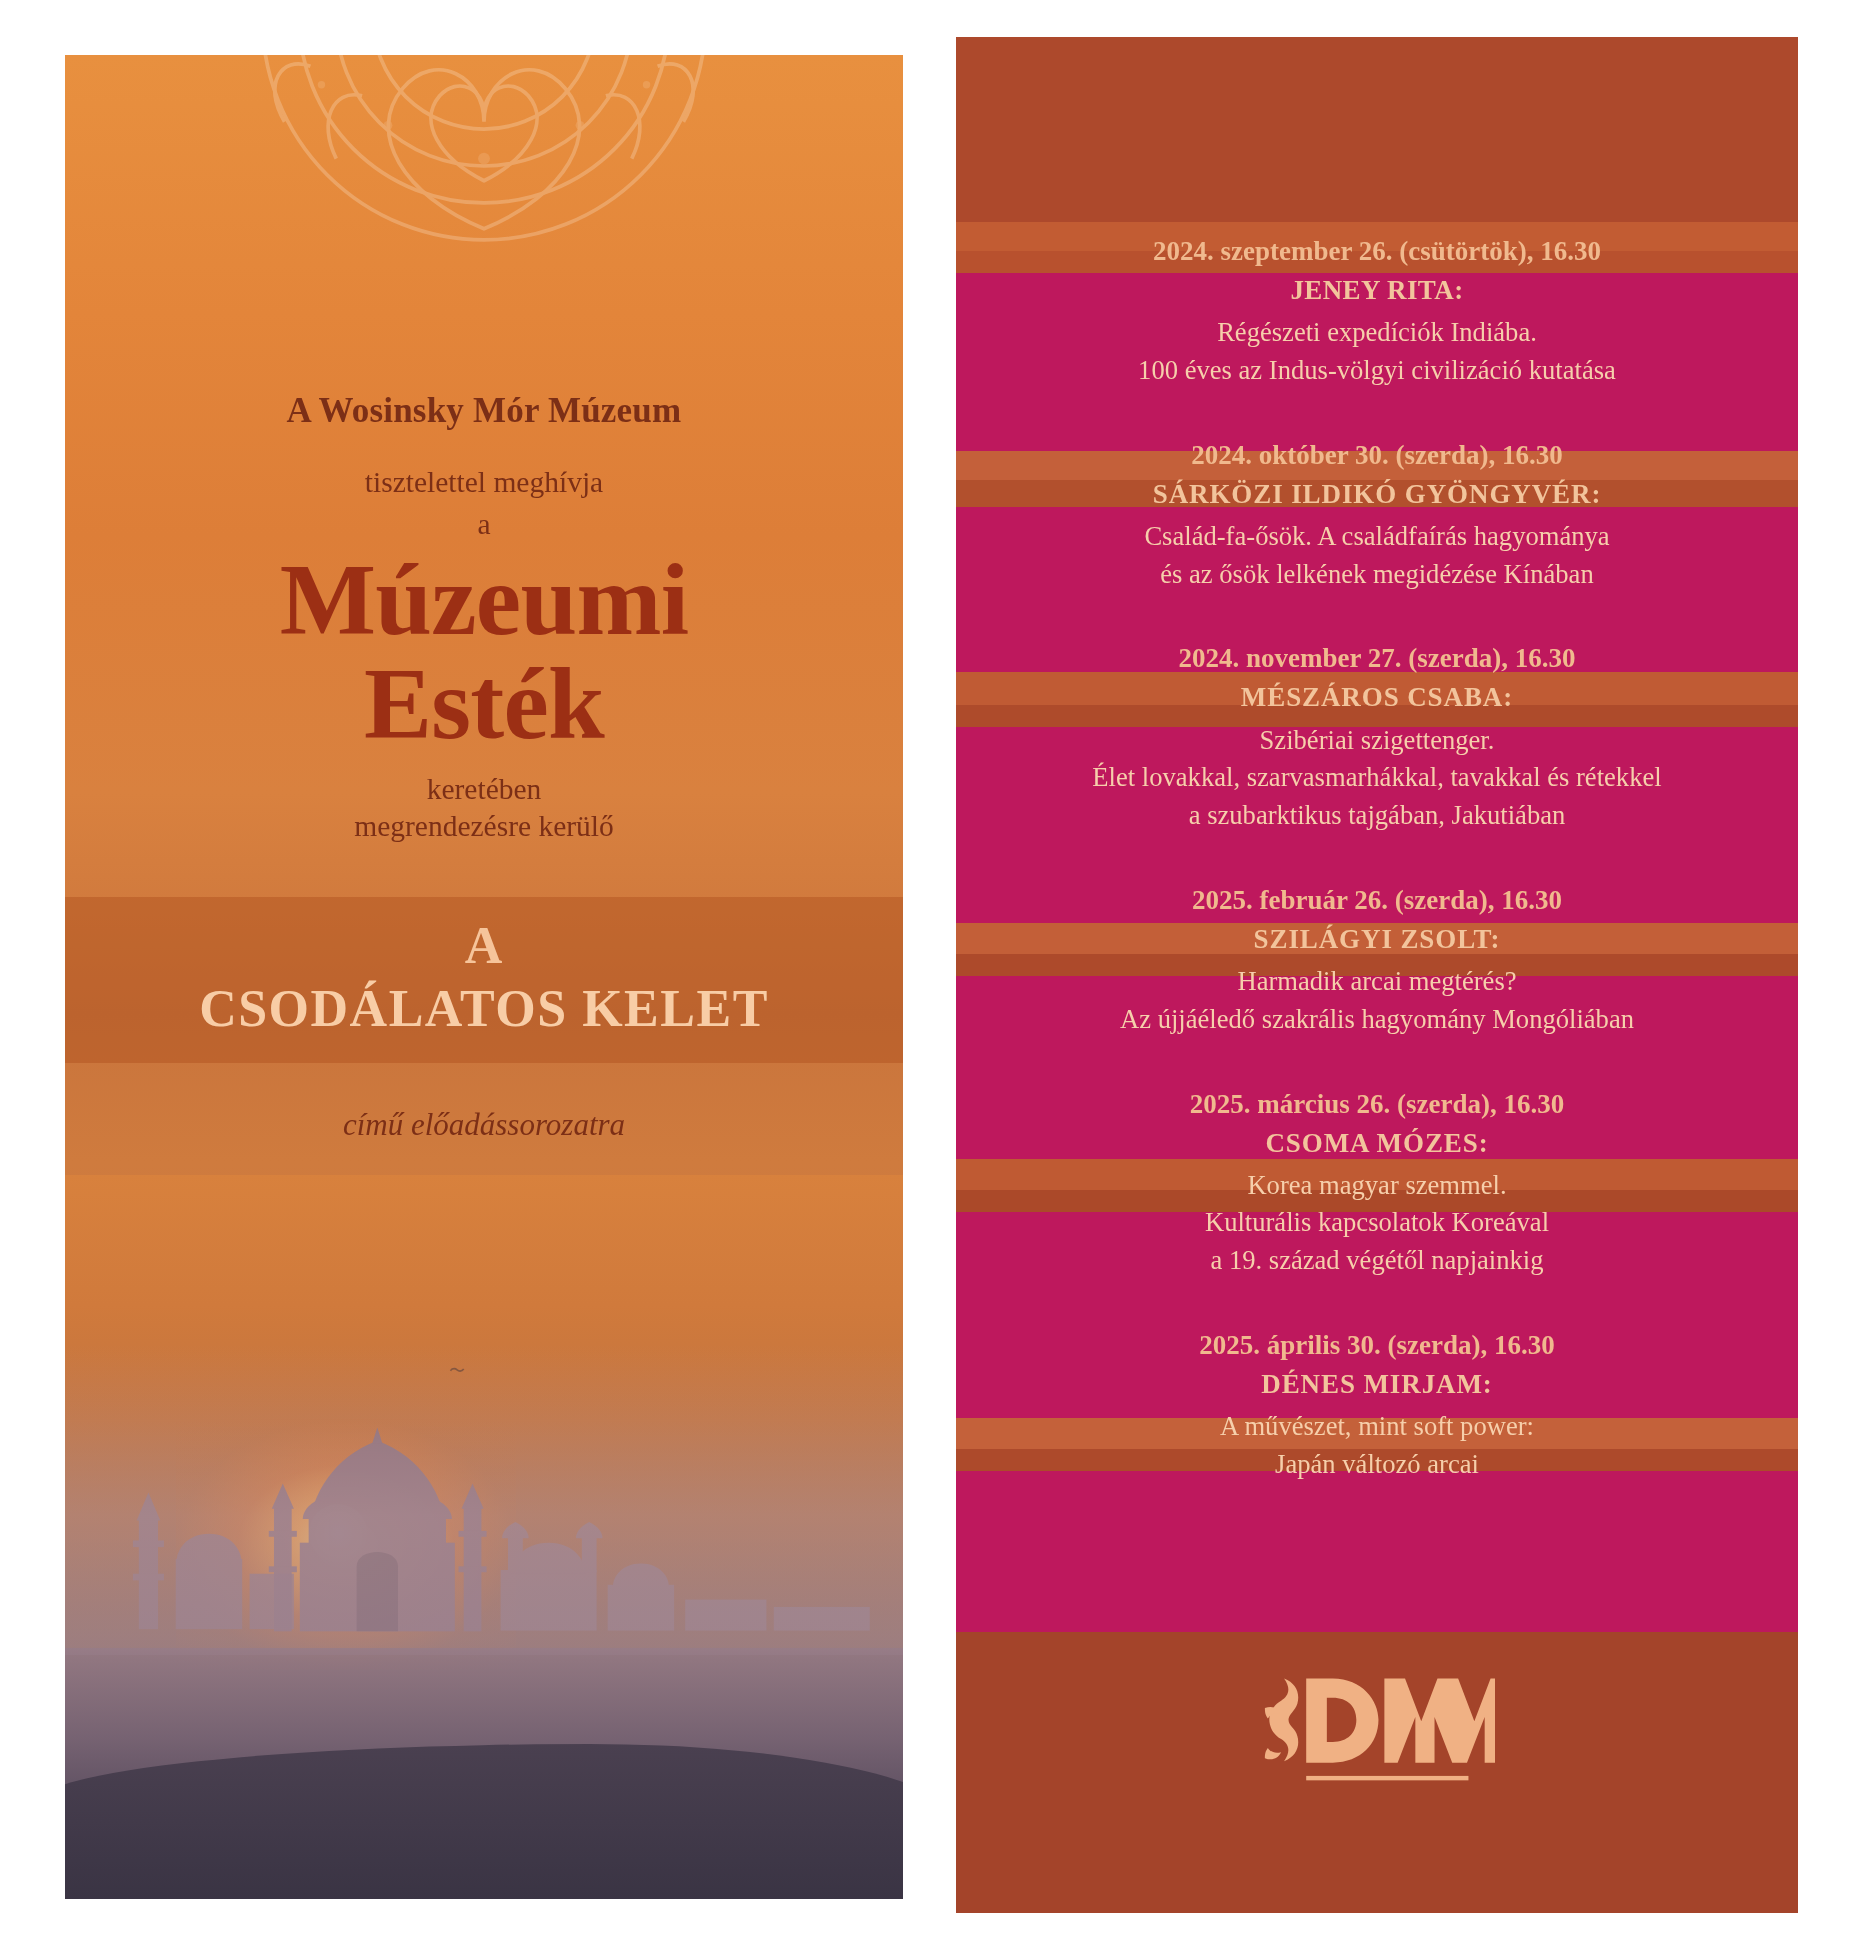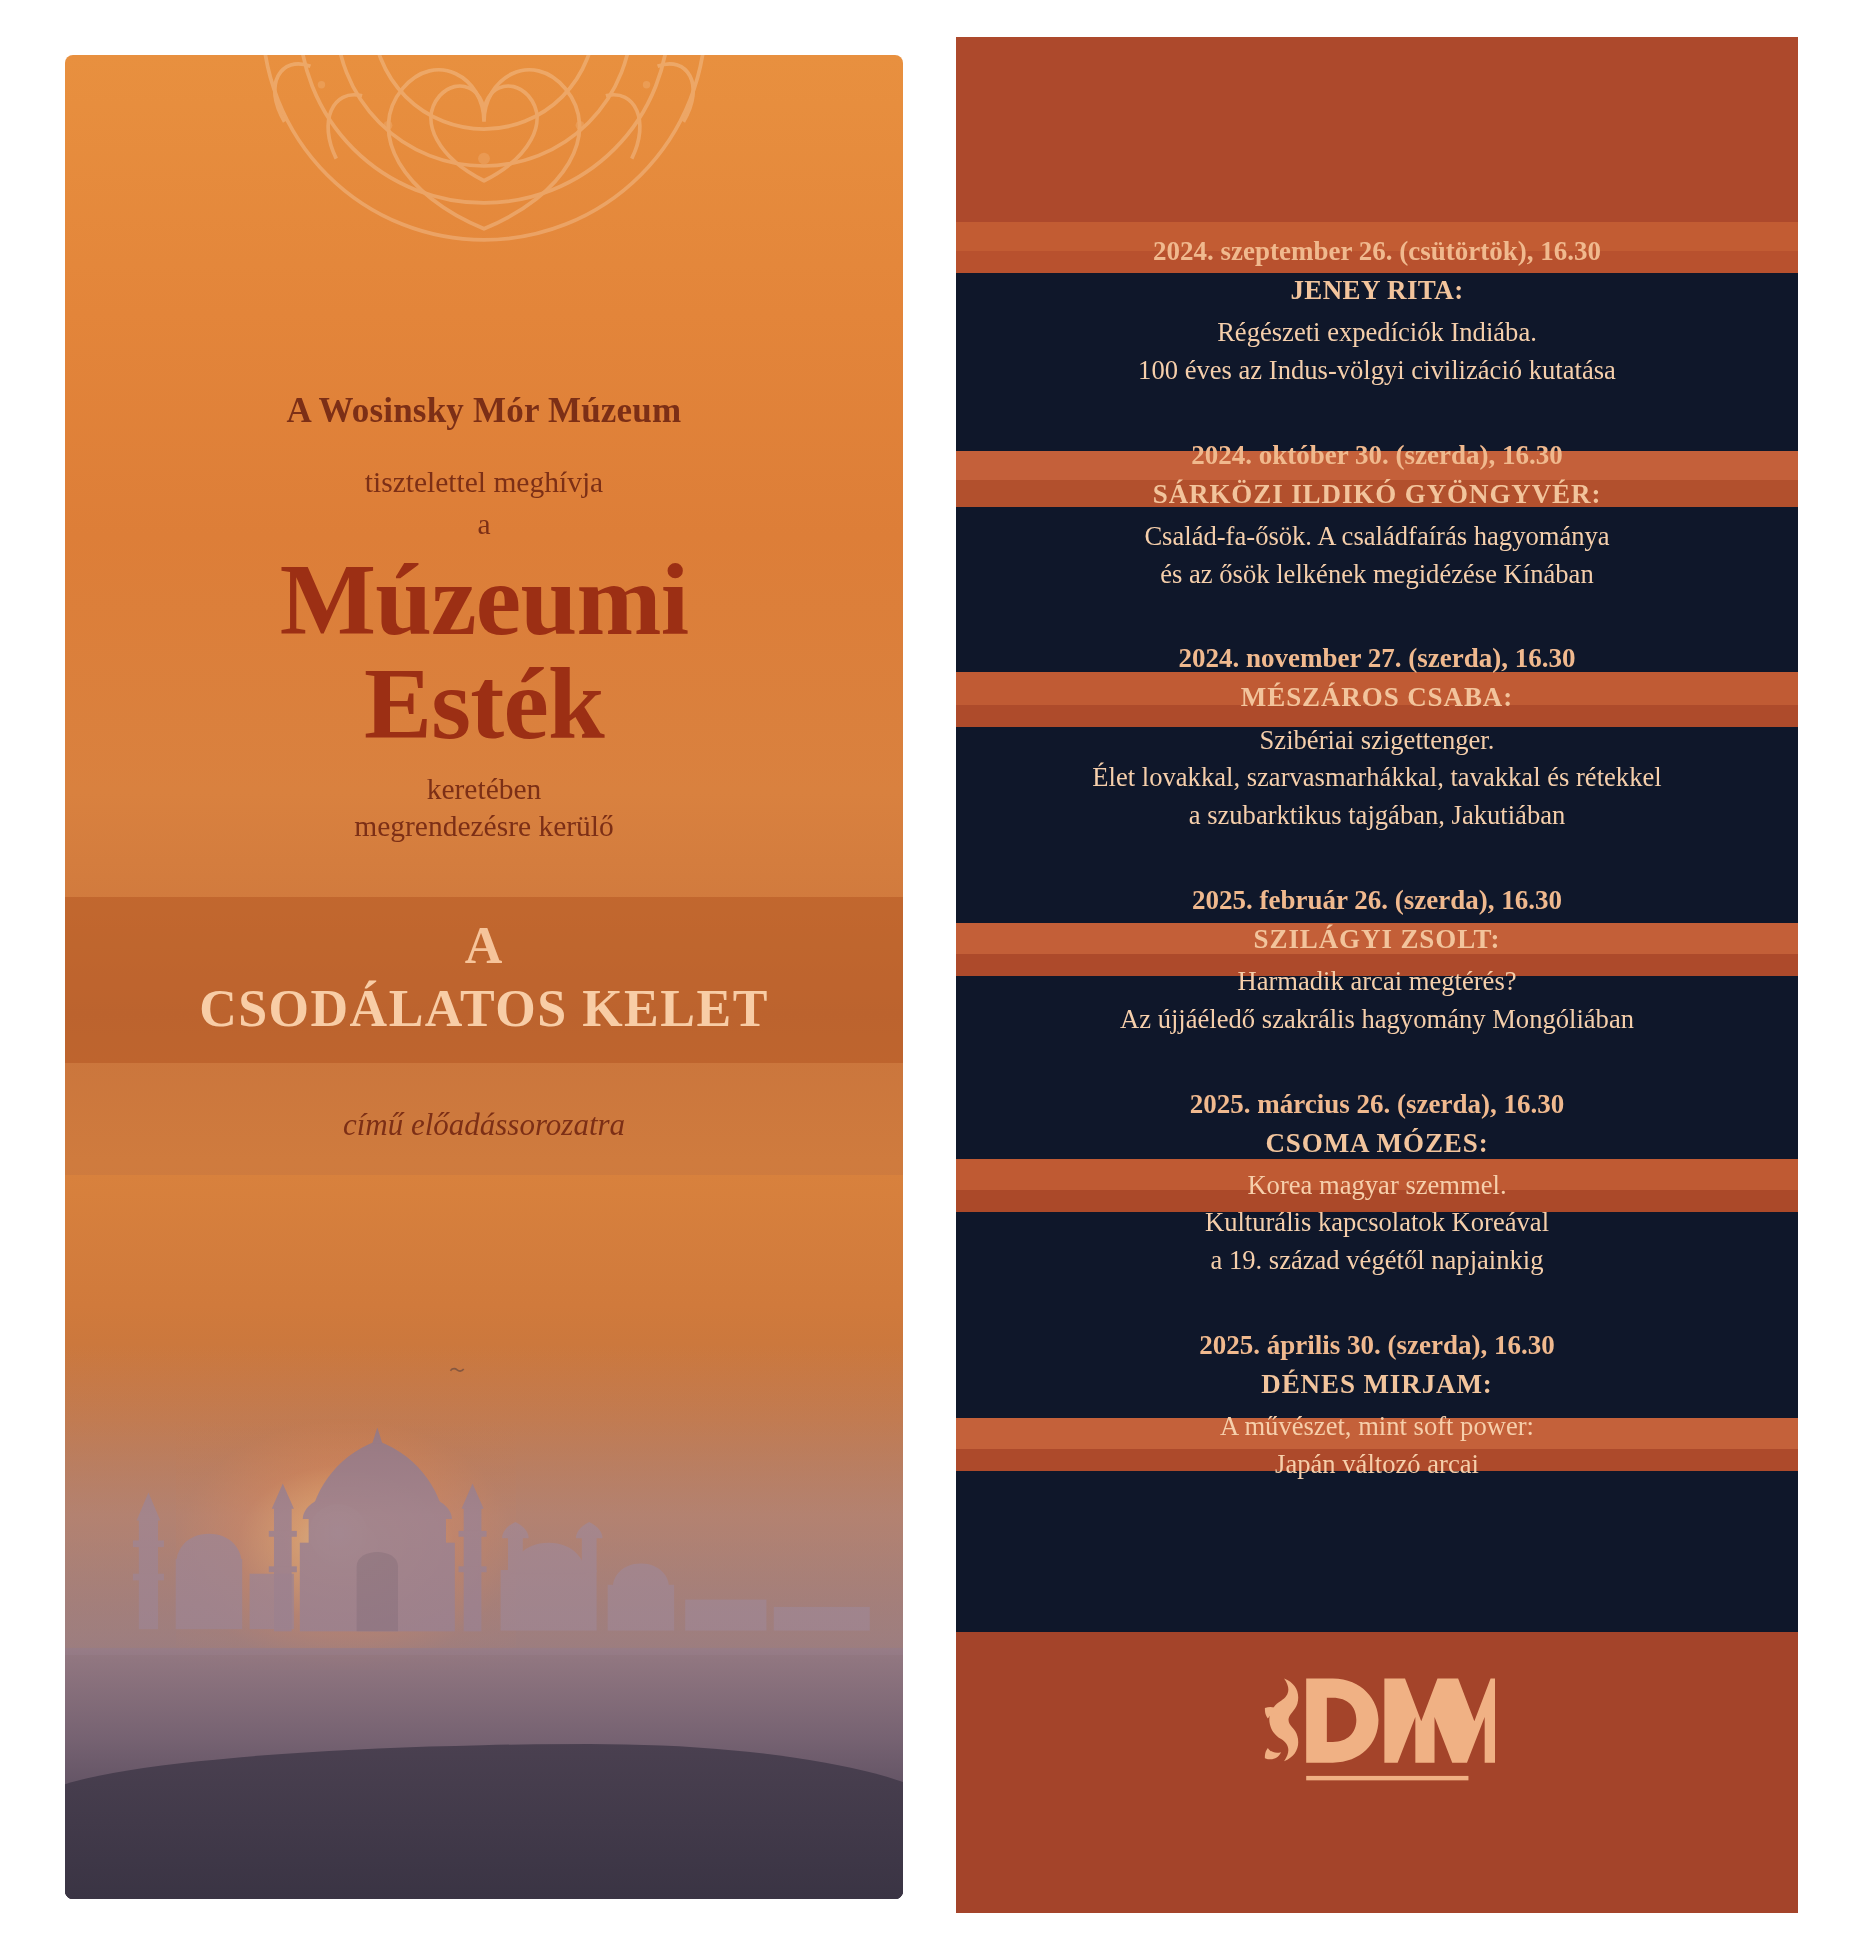--- a/index.html
+++ b/index.html
@@ -29,21 +29,20 @@
       #dd7e38 26%,
       #d9813f 40%,
       #c9743c 52%,
       #cf7b3e 60%,
       #c97a45 68%,
       #b4734f 76%,
       #9b6d5c 83%,
       #7e6168 89%,
       #5f4e5e 94%,
       #463c4c 100%);
-    border-radius: 8px;
   }
 
   
   .mandala {
     position: absolute;
     top: -118px; left: 50%;
     transform: translateX(-50%);
     width: 665px; height: 458px;
     opacity: 0.30;
     pointer-events: none;
@@ -200,21 +199,21 @@
     left: 384px; top: 185px;
     font-size: 16.2px;
     color: rgba(80,60,60,0.55);
   }
 
   
   .right-panel {
     position: absolute;
     left: 956px; top: 37px;
     width: 842px; height: 1876px;
-    background: #0f172a;
+    background: #be185d;
     overflow: hidden;
     color: #f7c9a3;
   }
   .rp-stripes { position: absolute; inset: 0; }
   .rp-stripes div { position: absolute; left: 0; width: 100%; }
 
   .program {
     position: relative;
     padding: 199px 29.5px 0;
     text-align: center;

